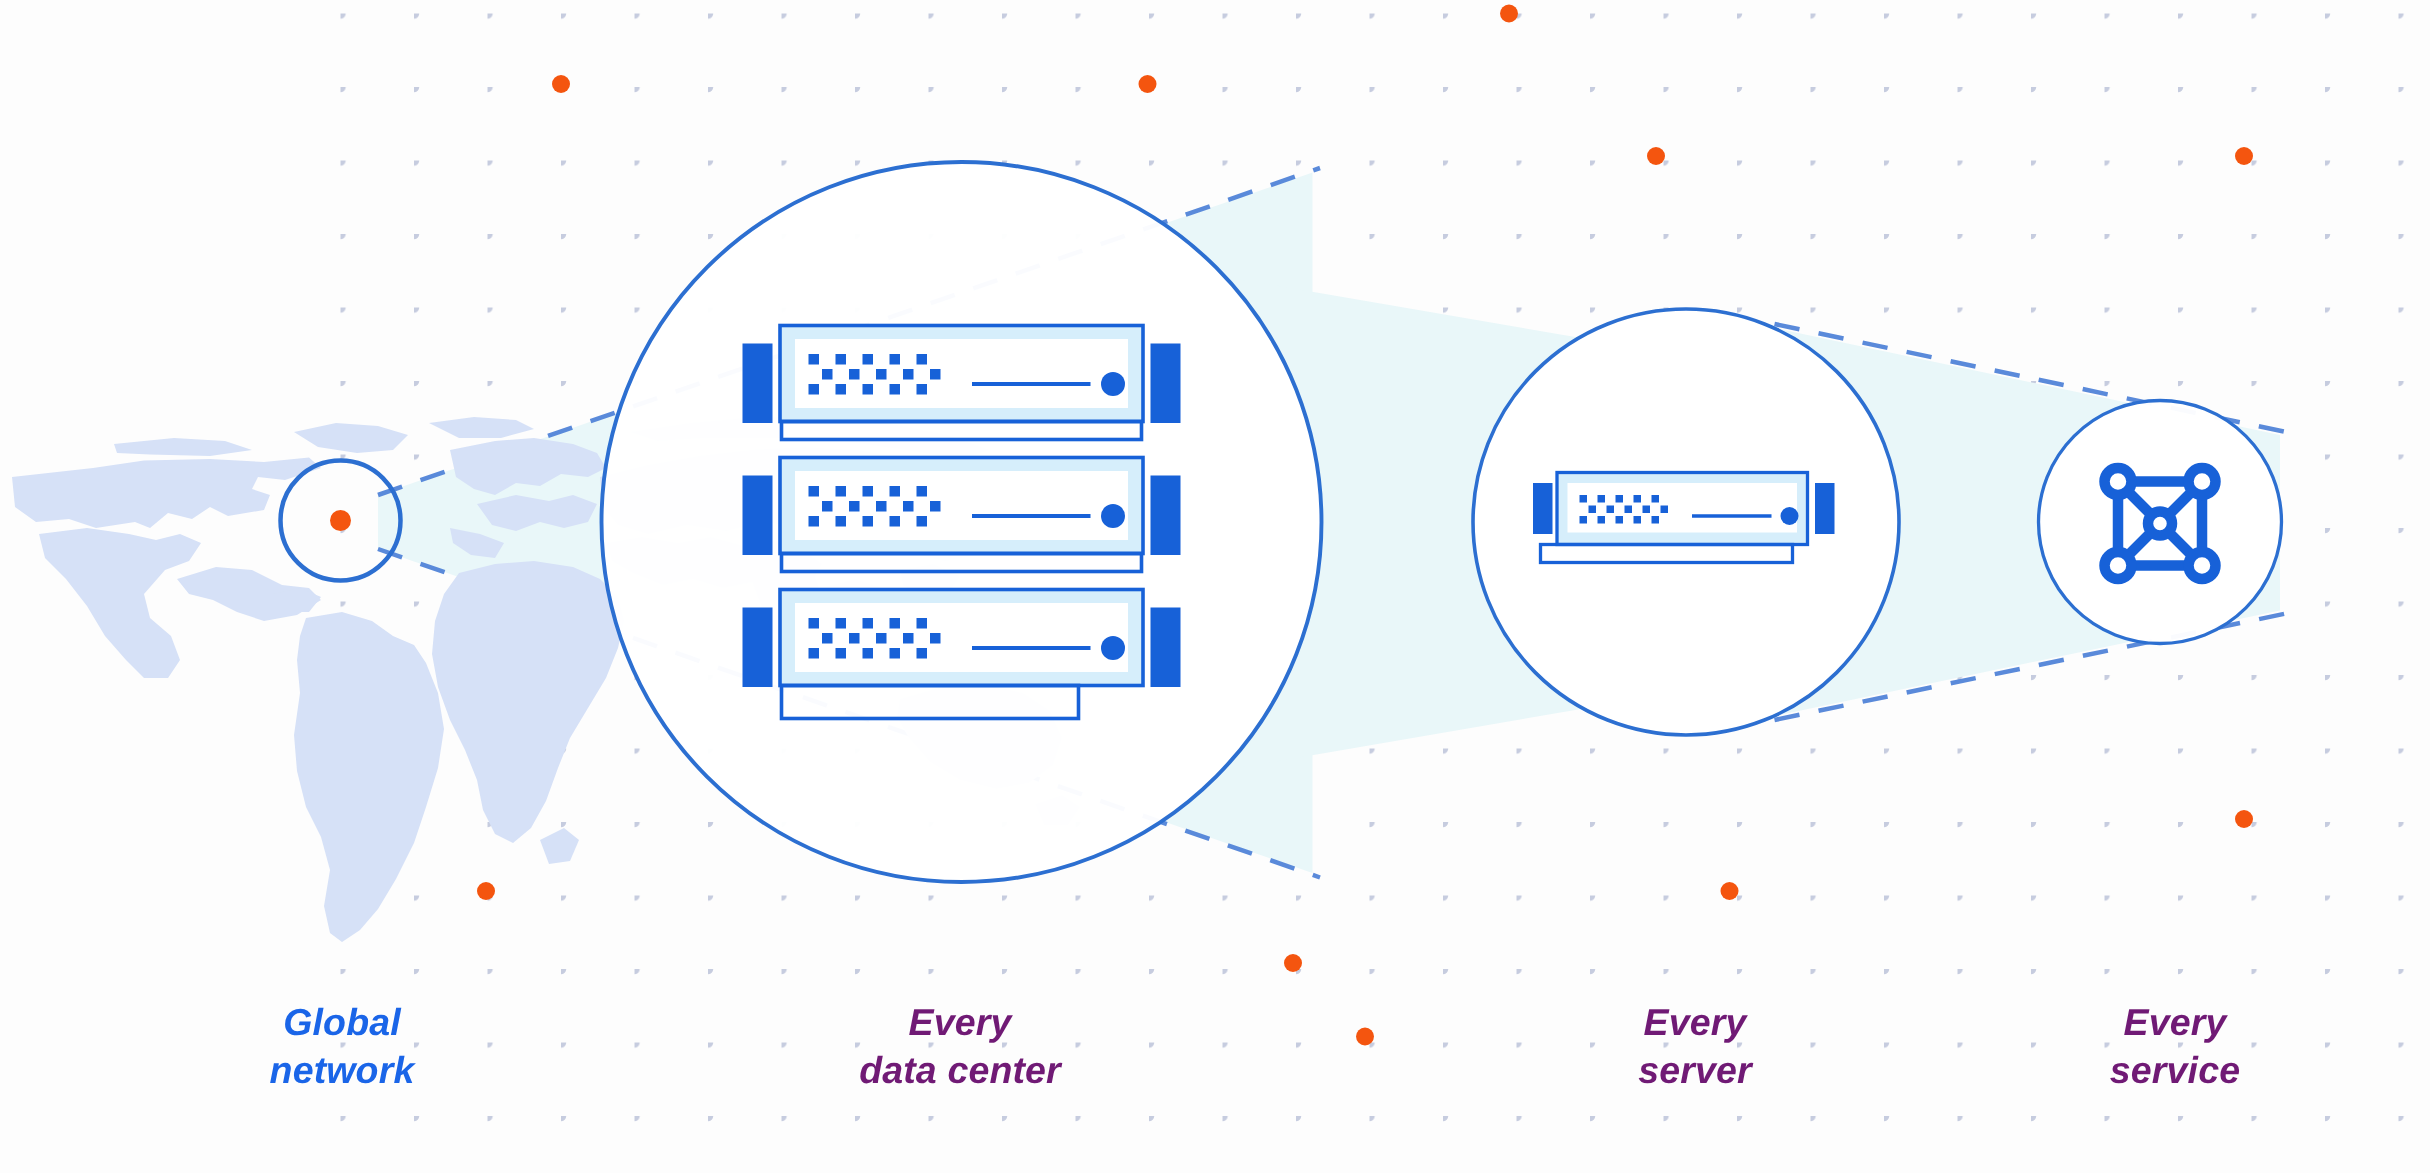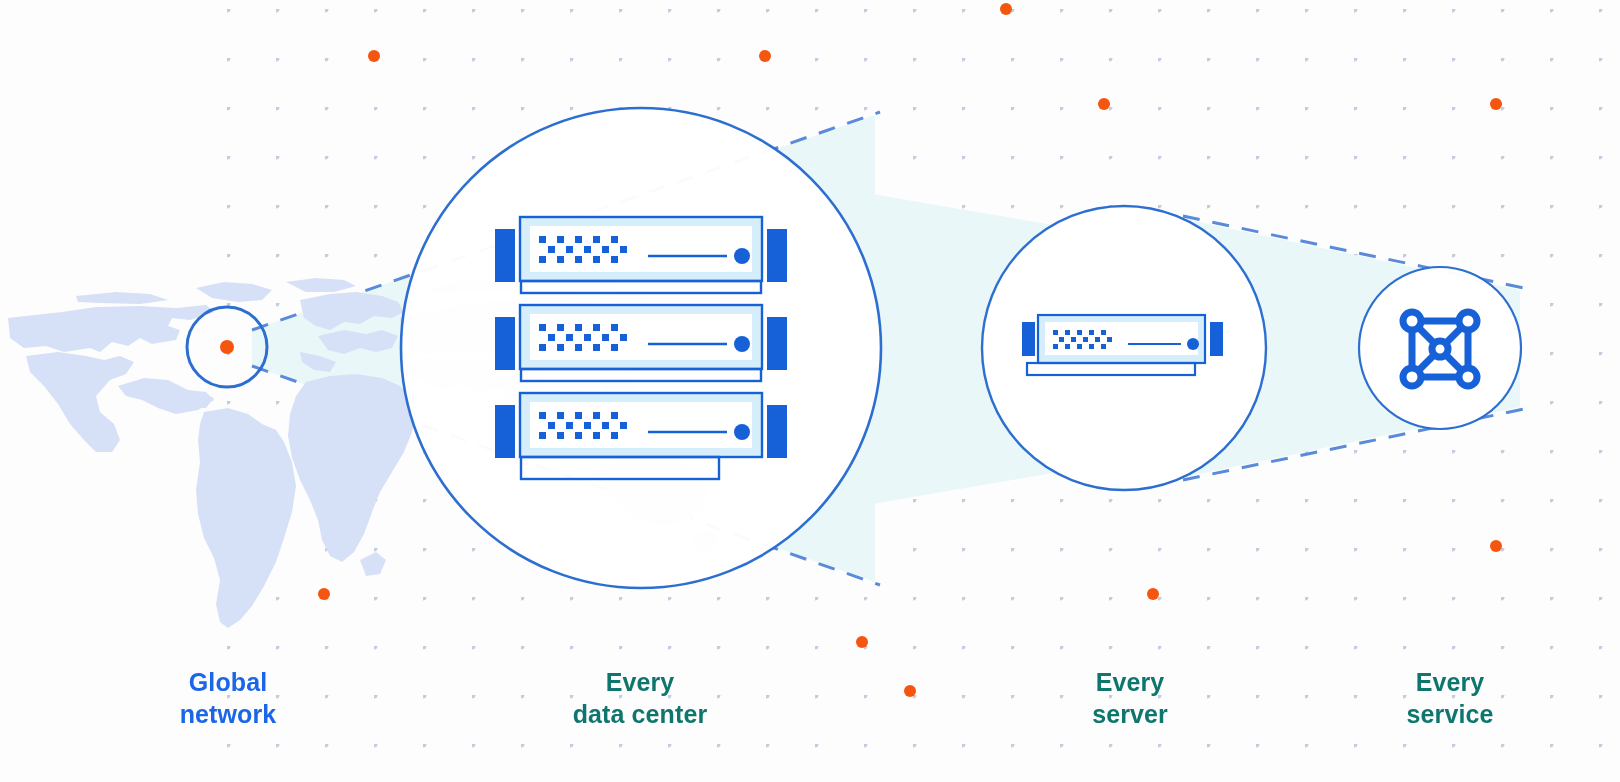--- a/index.html
+++ b/index.html
@@ -4,31 +4,31 @@
 <title>Network Scale Diagram</title>
 <style>
   html,body{margin:0;padding:0;}
   body{
     width:1620px;height:782px;
     background:#fdfdfd;
     font-family:"Liberation Sans","DejaVu Sans",sans-serif;
     overflow:hidden;
     position:relative;
   }
-  #stage{position:absolute;inset:0;width:1316px;height:782px;}
+  #stage{position:absolute;inset:0;width:1316px;height:782px;font-style:italic;}
   #svgroot{position:absolute;left:0;top:0;width:1620px;height:782px;display:block;}
   .label{
     position:absolute;
     text-align:center;
     font-size:25px;
     line-height:1.28;
     font-weight:700;
     letter-spacing:.1px;
     white-space:pre-line;
-    color:#0f766e;
+    color:#701a75;
   }
   .label.accent{color:#1a65e8;}
   #lbl-global{left:128px;top:666px;width:200px;}
   #lbl-dc{left:520px;top:666px;width:240px;}
   #lbl-srv{left:1030px;top:666px;width:200px;}
   #lbl-svc{left:1350px;top:666px;width:200px;}
 </style>
 </head>
 <body>
 

